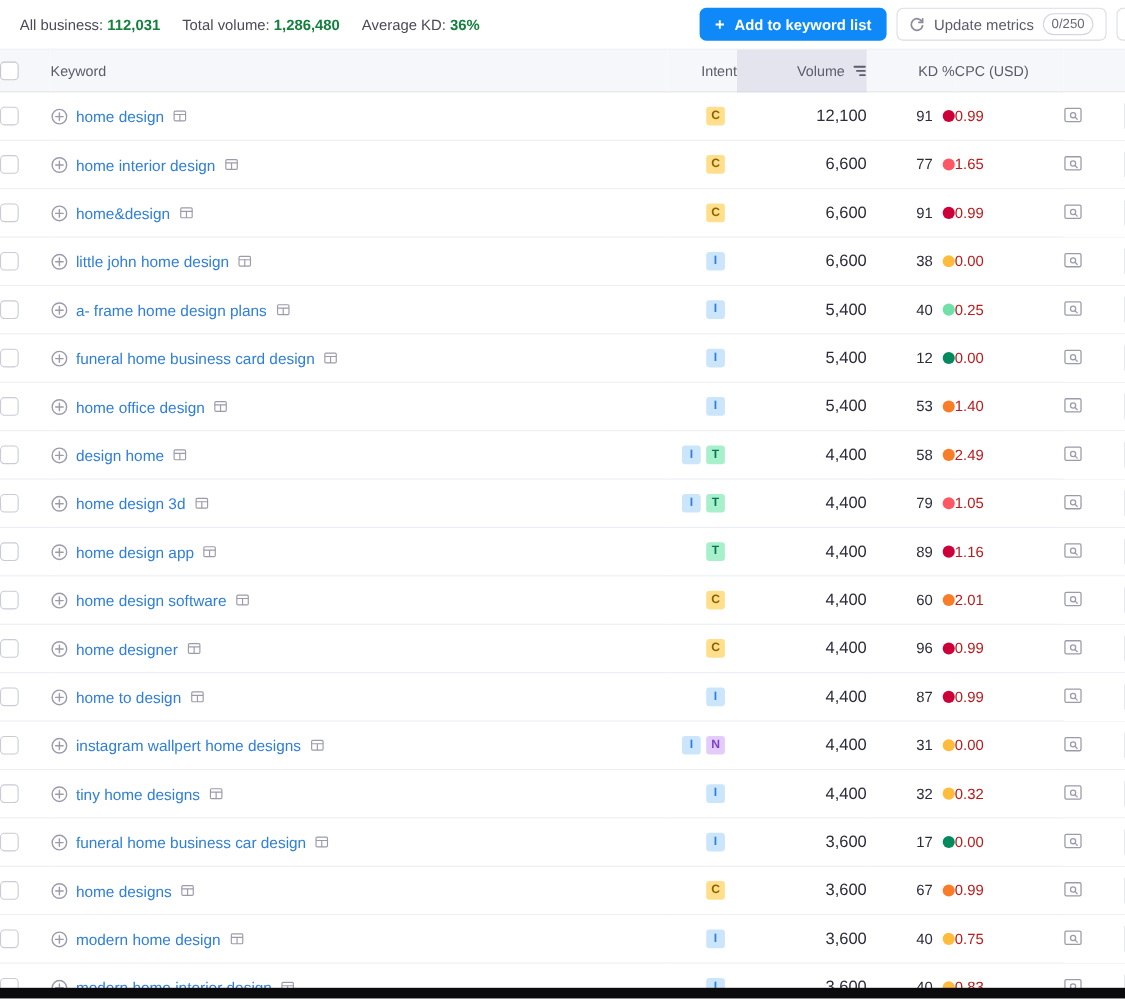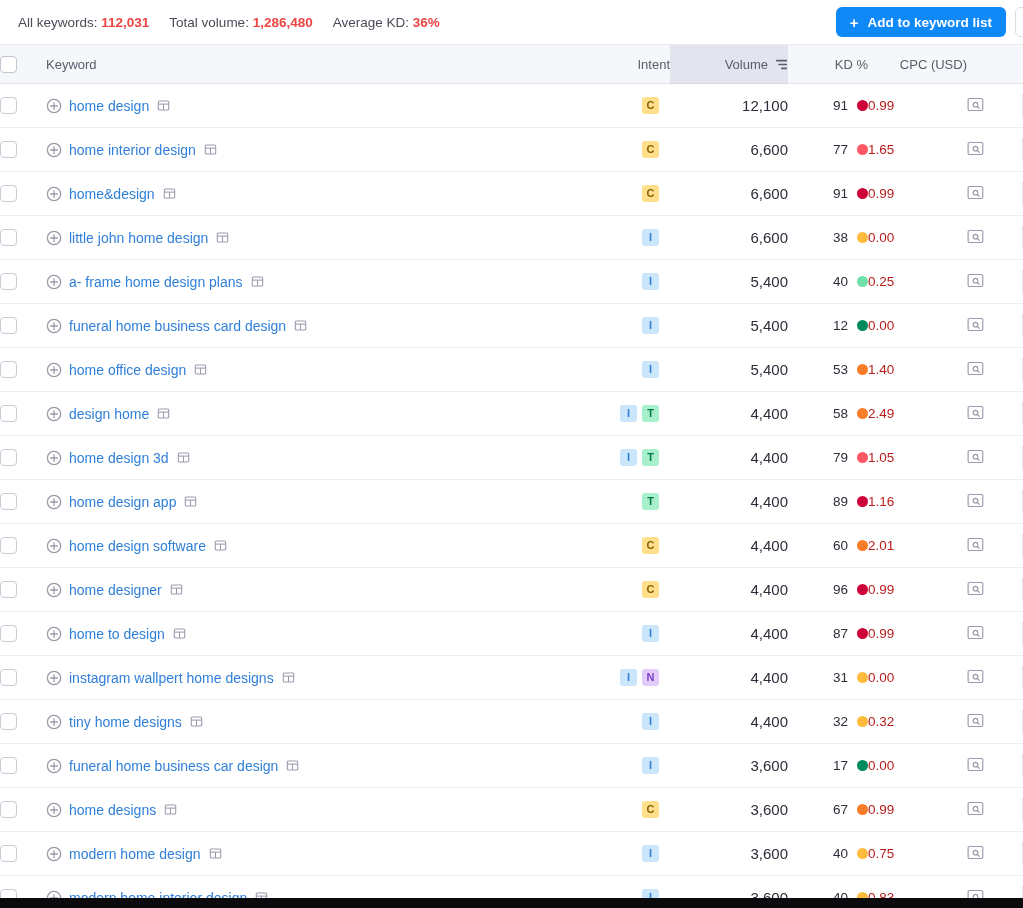--- a/index.html
+++ b/index.html
@@ -24,21 +24,21 @@
   }
   .summary {
     display: flex;
     align-items: center;
     gap: 20px;
     font-size: 13.5px;
     color: #4a4b57;
     white-space: nowrap;
   }
   .summary .stat { white-space: nowrap; }
-  .summary .stat b { color: #ef4444; font-weight: 700; }
+  .summary .stat b { color: #15803d; font-weight: 700; }
 
   .topbar-actions {
     position: absolute;
     right: 0;
     top: 7px;
     display: flex;
     align-items: center;
     gap: 9px;
   }
   .btn-primary {
@@ -141,21 +141,21 @@
   col.c-vol   { width: 118px; }
   col.c-kd    { width: 80px; }
   col.c-cpc   { width: 99px; }
   col.c-serp  { width: 56px; }
 
   th.th-check, td.td-check { text-align: left; padding-left: 20px; }
   th.th-kw { text-align: left; padding-left: 0px; }
   th.th-int { text-align: right; padding-right: 11px; }
   th.th-vol { text-align: right; padding-right: 15px; }
   th.th-kd  { text-align: right; padding-right: 19px; }
-  th.th-cpc { text-align: right; padding-right: 22px; }
+  th.th-cpc { text-align: left; padding-right: 22px; }
 
   .vol-head-inner {
     display: inline-flex;
     align-items: center;
     gap: 7px;
   }
   .sort-ico { display: inline-flex; width: 13px; height: 13px; color: #5b5c6b; }
 
   tbody tr { height: 44px; }
   tbody td {
@@ -272,31 +272,41 @@
     height: 10px;
     background: #0b0b0d;
     z-index: 50;
   }
 </style>
 </head>
 <body>
 
 <div class="topbar">
   <div class="summary" id="summary-stats">
-      <span class="stat"><span>All keywords: </span><b>112,031</b></span>
+      <span class="stat"><span>All business: </span><b>112,031</b></span>
       <span class="stat"><span>Total volume: </span><b>1,286,480</b></span>
       <span class="stat"><span>Average KD: </span><b>36%</b></span>
     </div>
 
   <div class="topbar-actions">
     <button class="btn-primary">
       <span class="plus">+</span>
       <span>Add to keyword list</span>
     </button>
 
+    <button class="btn-secondary">
+      <span class="refresh-ico">
+        <svg viewBox="0 0 16 16" fill="none" stroke="currentColor" stroke-width="1.7" stroke-linecap="round">
+          <path d="M13.2 5.4A5.6 5.6 0 1 0 13.6 9"></path>
+          <path d="M13.6 2.2v3.6h-3.6"></path>
+        </svg>
+      </span>
+      <span>Update metrics</span>
+      <span class="pill-count">0/250</span>
+    </button>
 
     <button class="btn-ghost-edge"></button>
   </div>
 </div>
 
 <div class="table-wrap">
   <table class="kw">
     <colgroup>
       <col class="c-check">
         <col class="c-kw">

